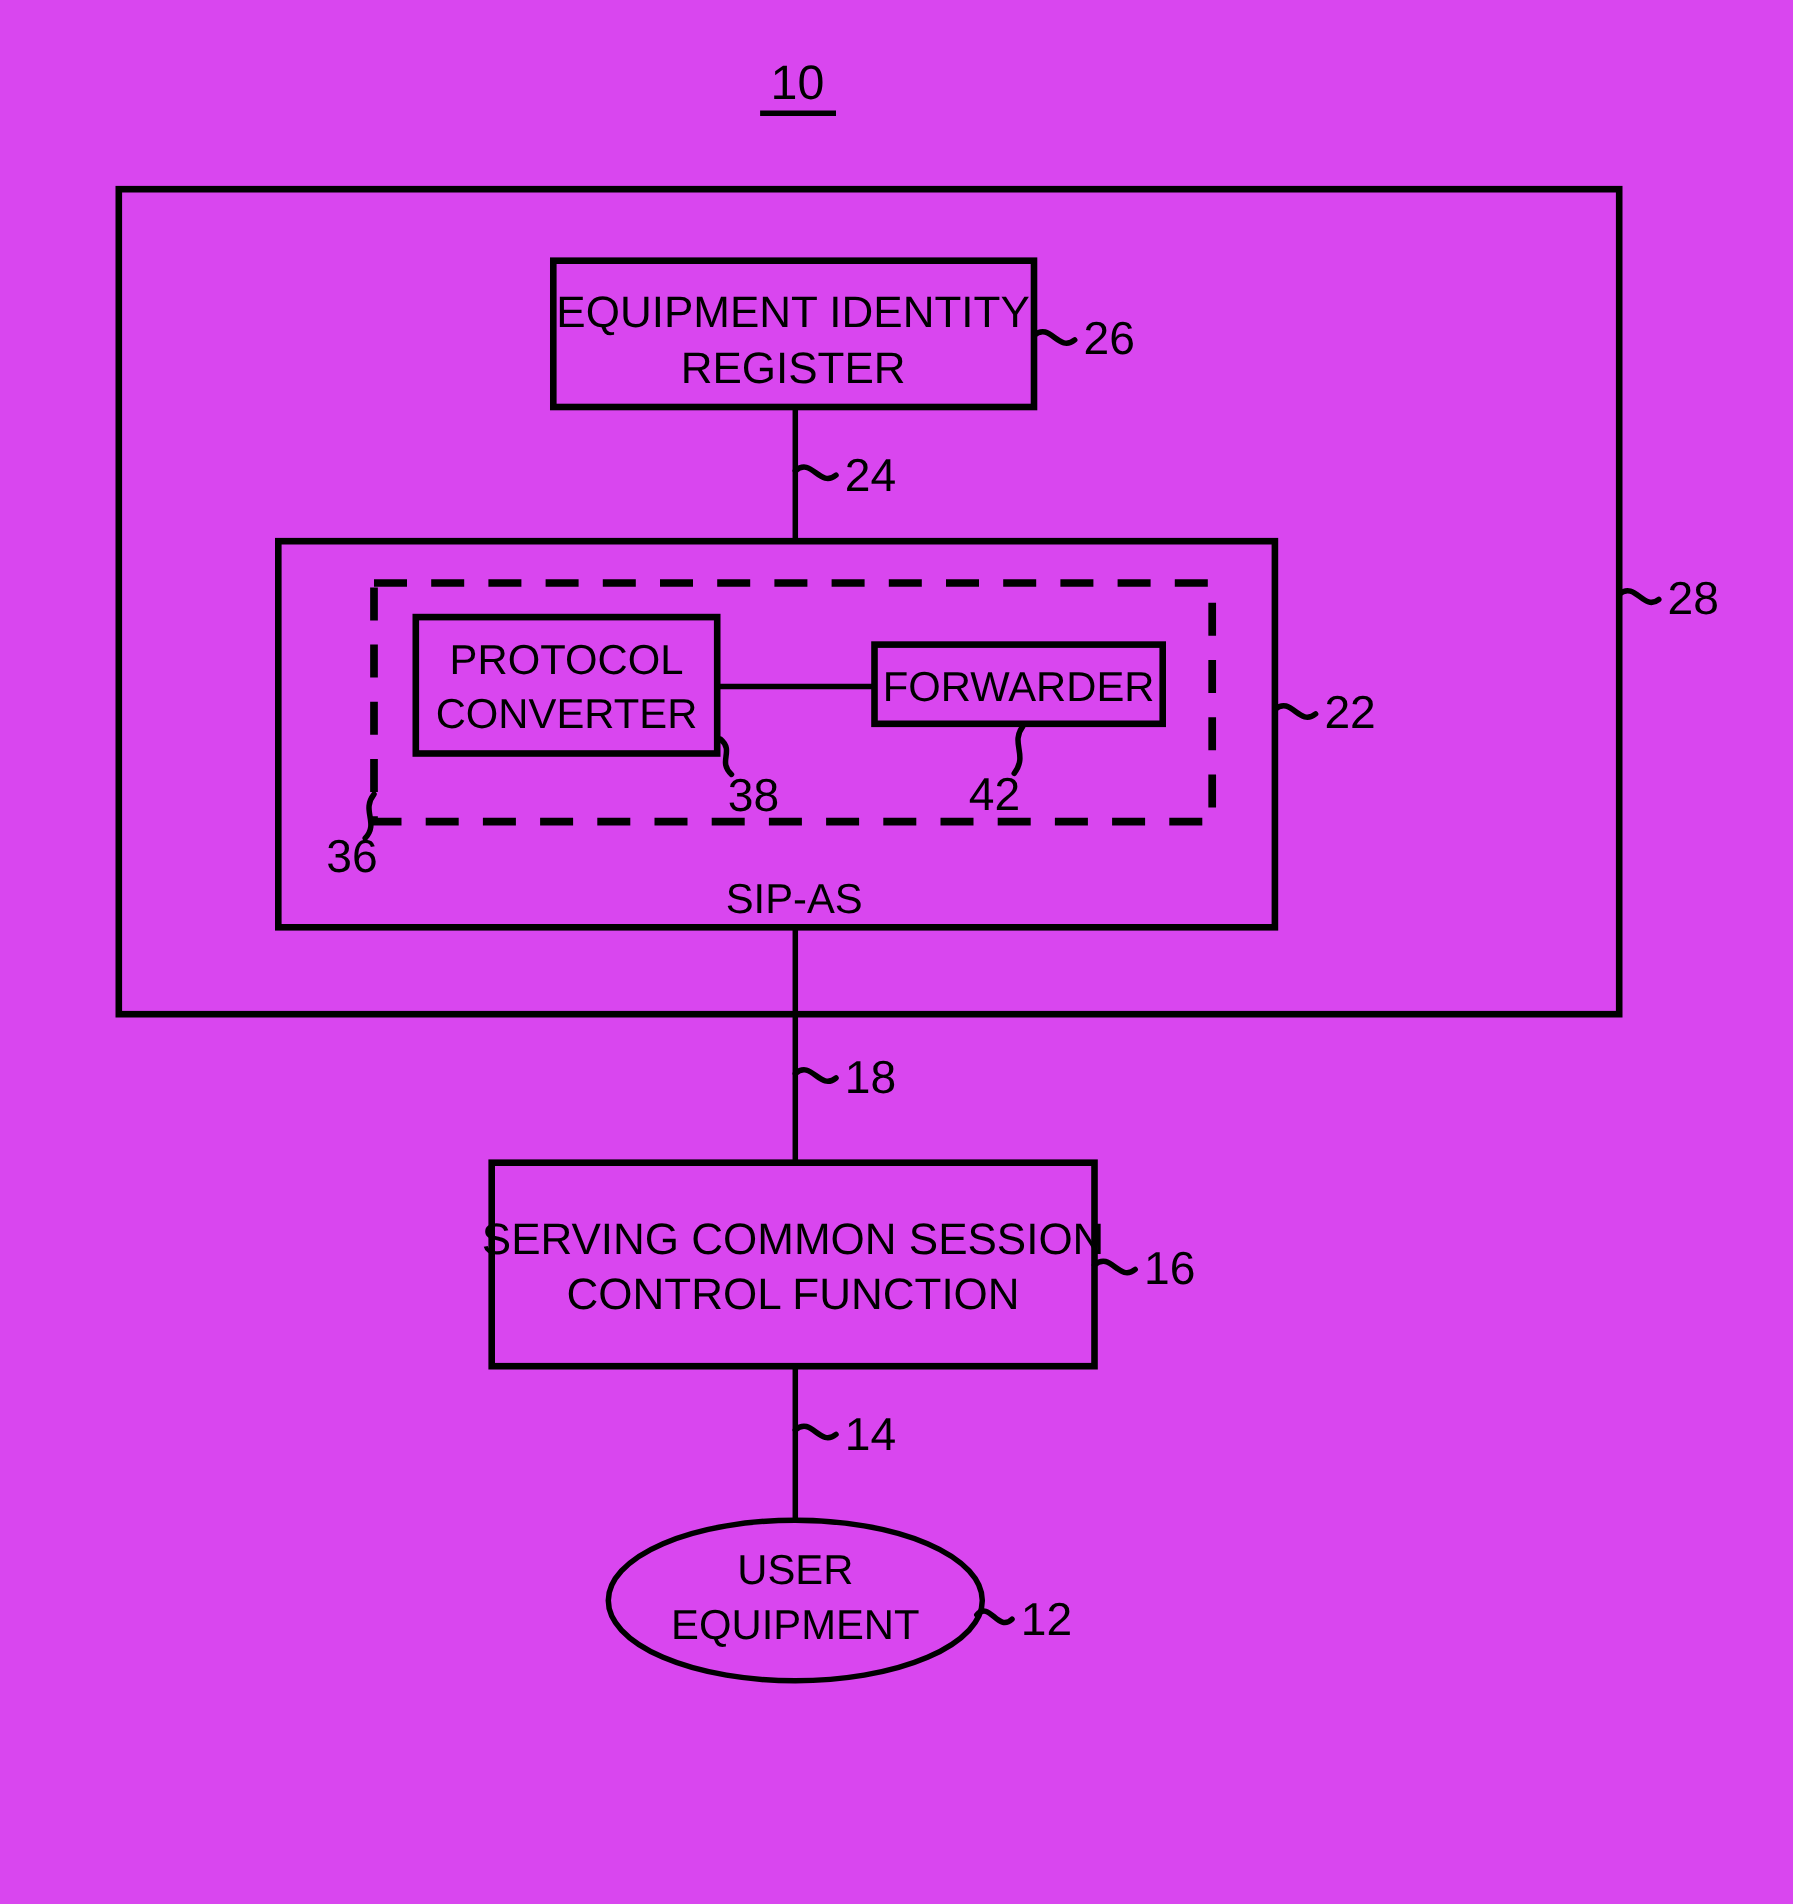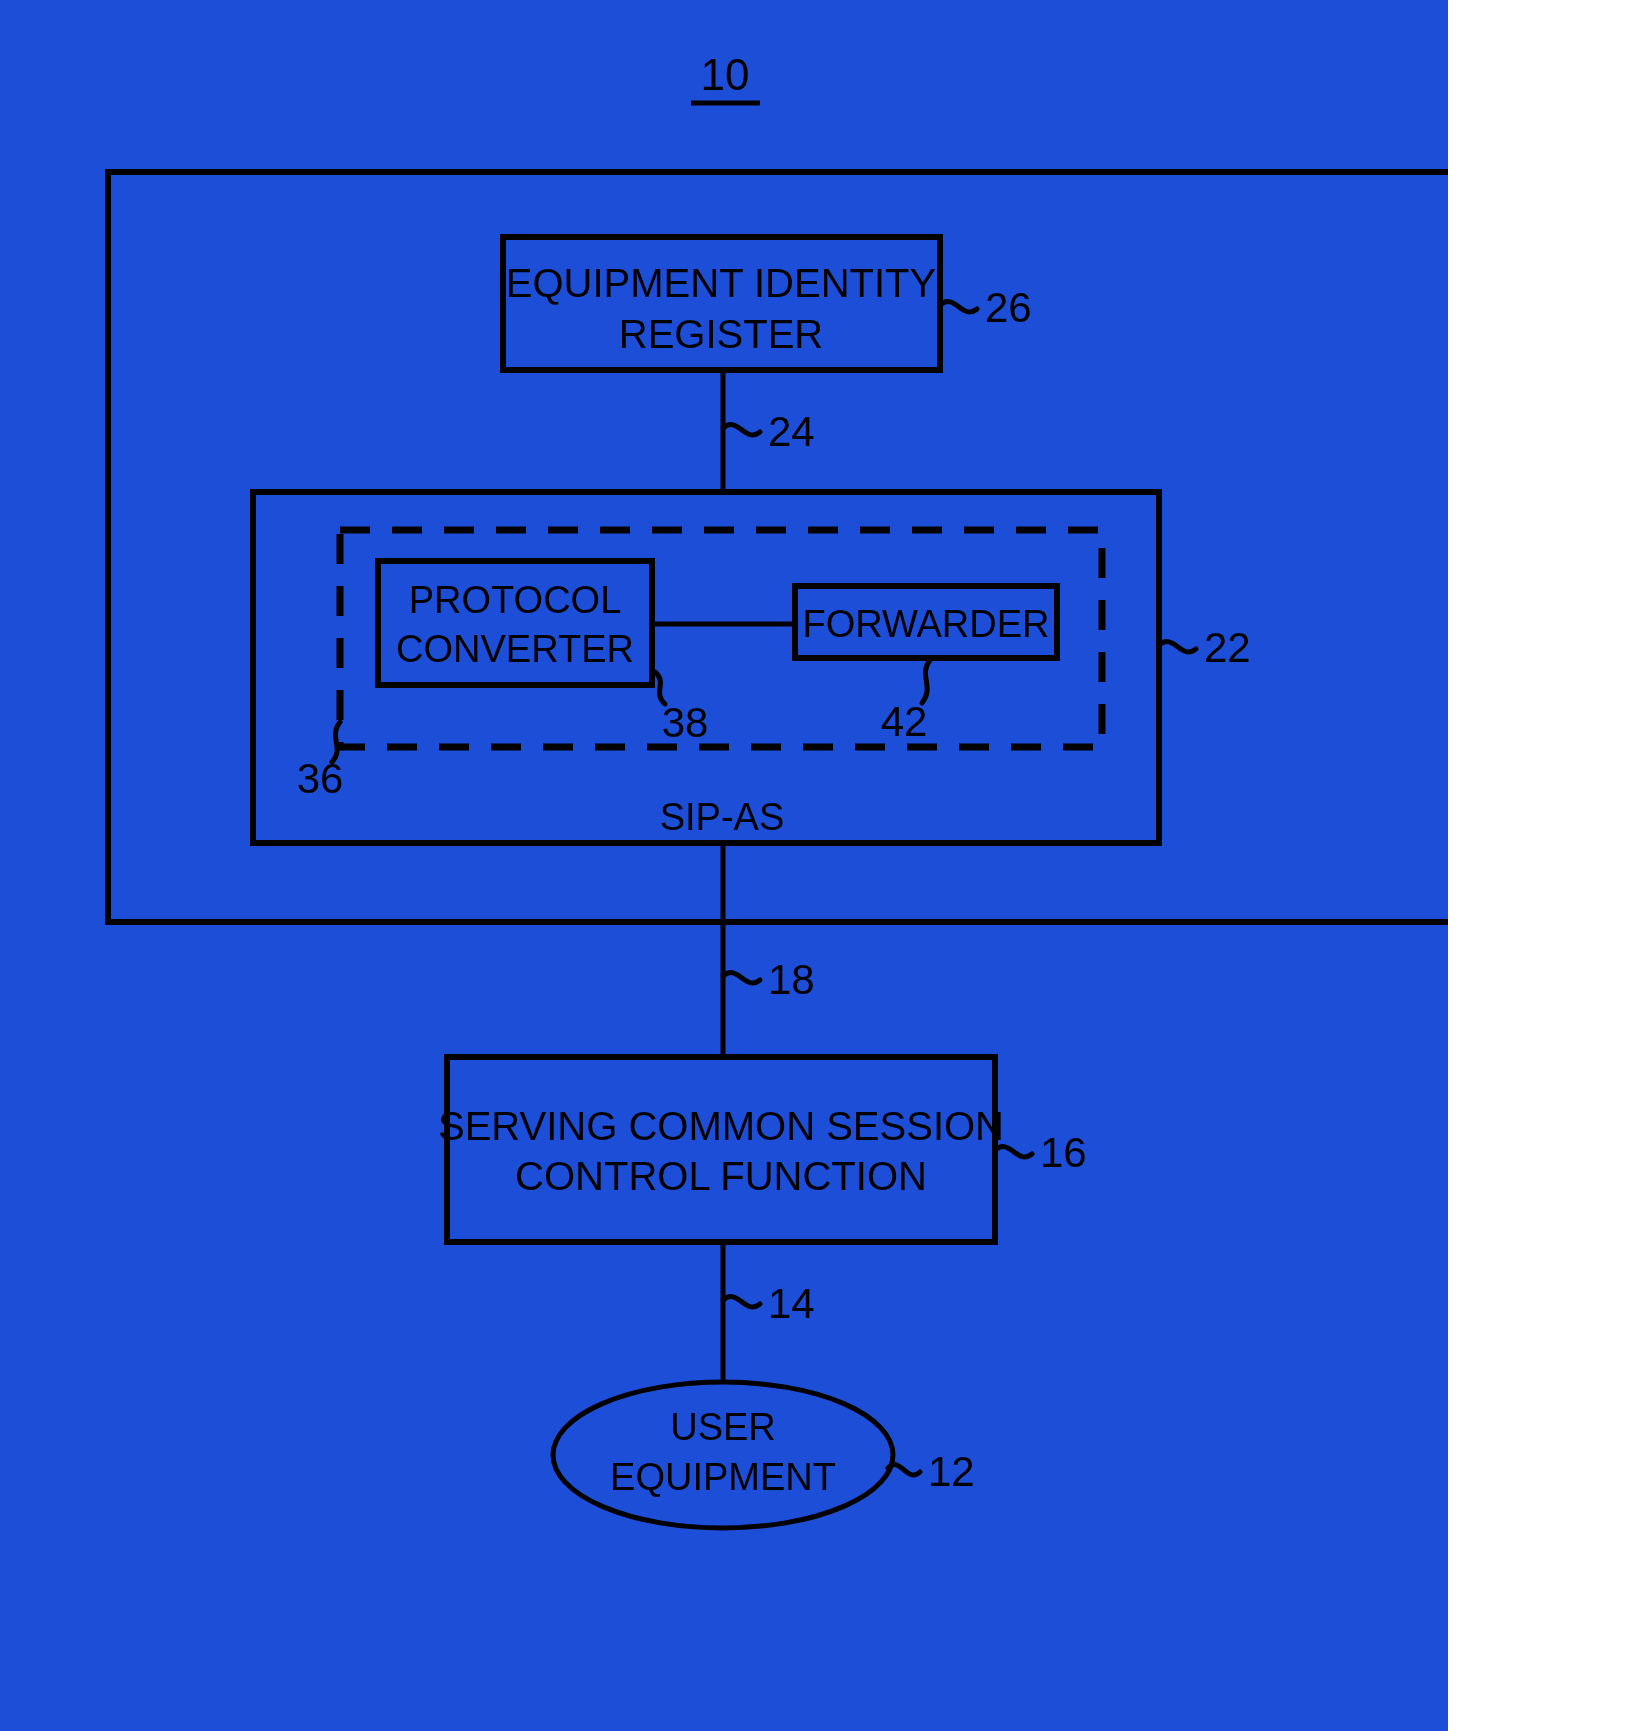--- a/index.html
+++ b/index.html
@@ -7,23 +7,23 @@
     margin: 0;
     padding: 0;
     background: #ffffff;
   }
   body {
     font-family: "Liberation Sans", sans-serif;
     color: #000000;
   }
   #figure-root {
     position: relative;
-    width: 1448px;
+    width: 1630px;
     height: 1731px;
-    background: #1d4ed8;
+    background: #d946ef;
     overflow: hidden;
     text-align: right;
   }
   #figure-svg {
     position: absolute;
     top: 0;
     left: 0;
     width: 1651px;
     height: 1731px;
   }

